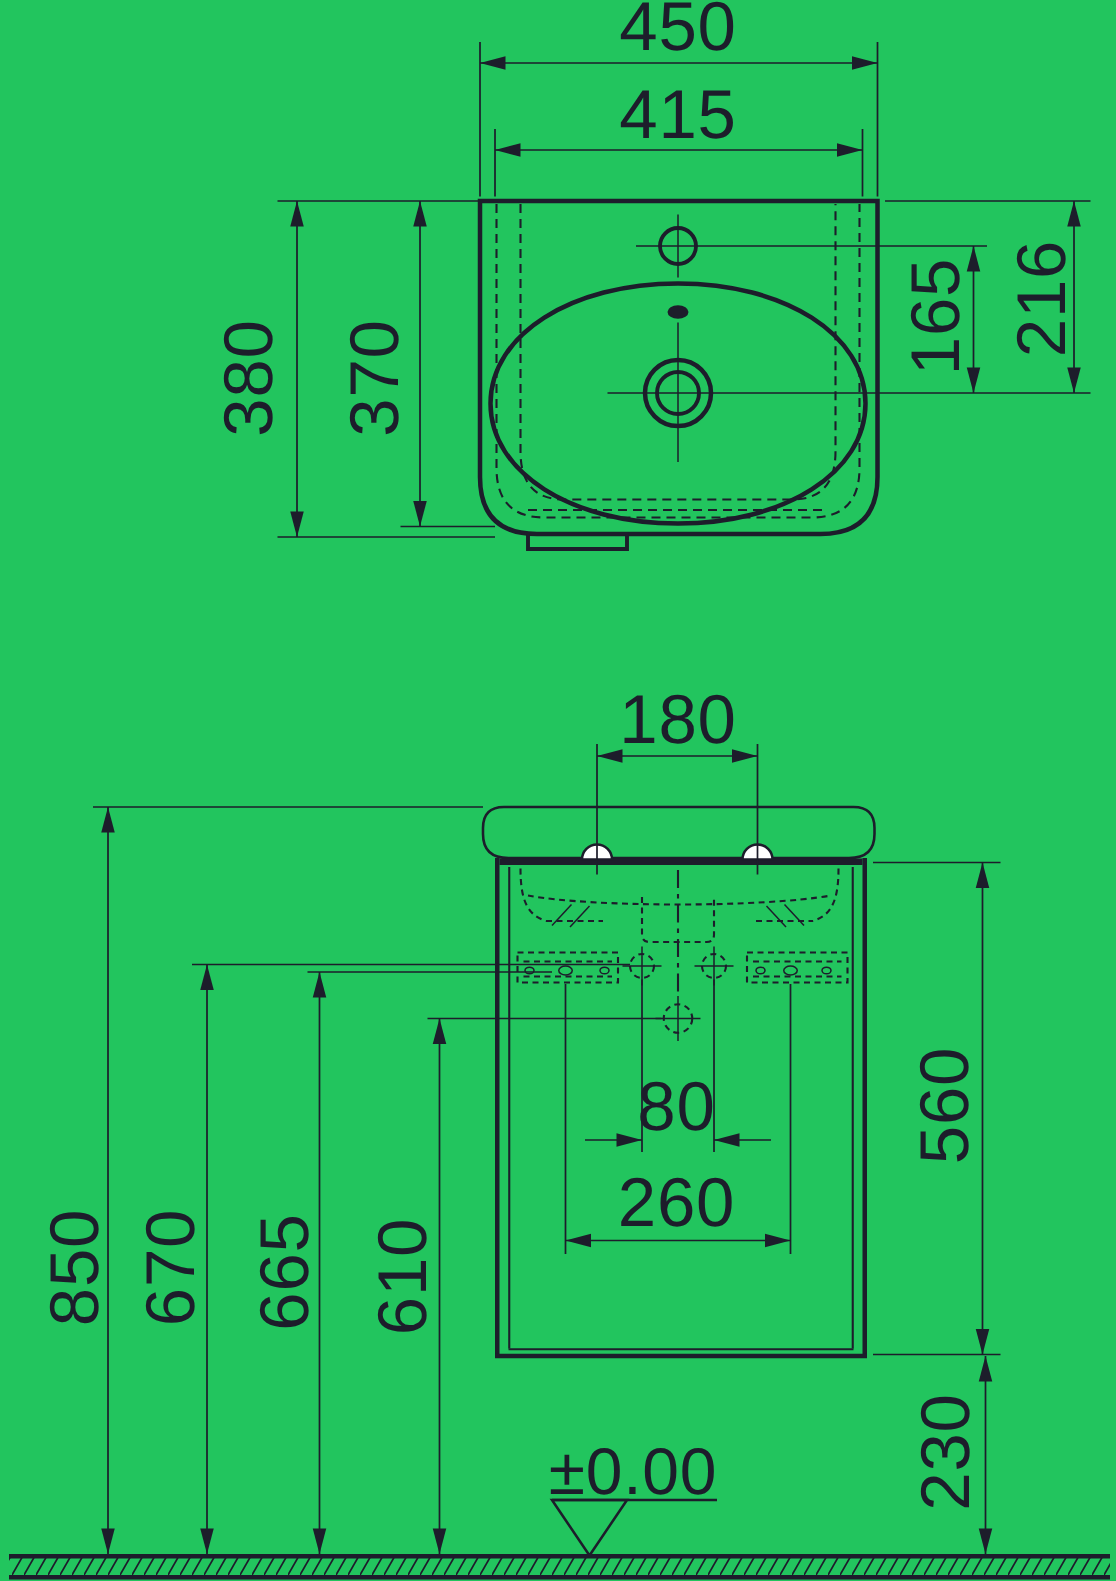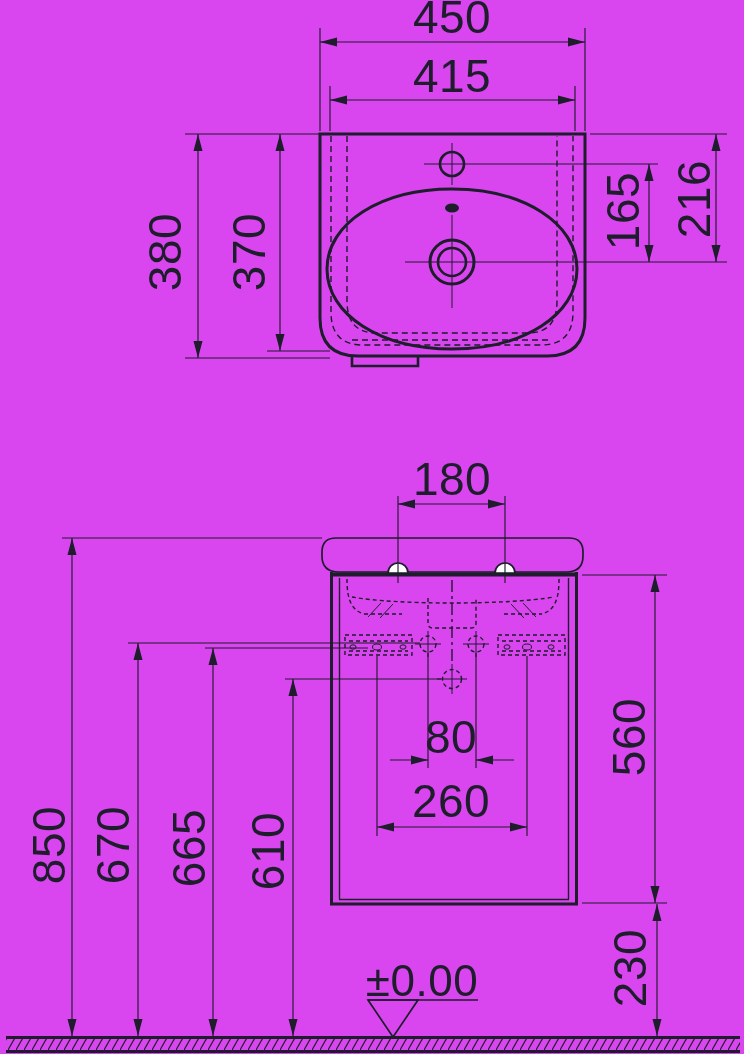--- a/index.html
+++ b/index.html
@@ -1,17 +1,17 @@
 <!DOCTYPE html>
 <html style="--line: #1d1d2b;"><head>
 <meta charset="utf-8">
 <style>
   :root{ --line:#1d1d2b; }
   html,body{margin:0;padding:0;background:#ffffff;}
-  .stage{position:relative;width:744px;height:1054px;background:#d946ef;overflow:hidden;}
+  .stage{position:relative;width:744px;height:1054px;background:#22c55e;overflow:hidden;}
   svg{display:block;}
   
   .s{stroke:var(--line);fill:none;stroke-linecap:butt;}
   .w40{stroke-width:4.2;}
   .w30{stroke-width:3;}
   .w26{stroke-width:2.6;}
   .w17{stroke-width:1.7;}
   .w14{stroke-width:1.4;}
   .w11{stroke-width:1.15;}
   .w10{stroke-width:1;}

